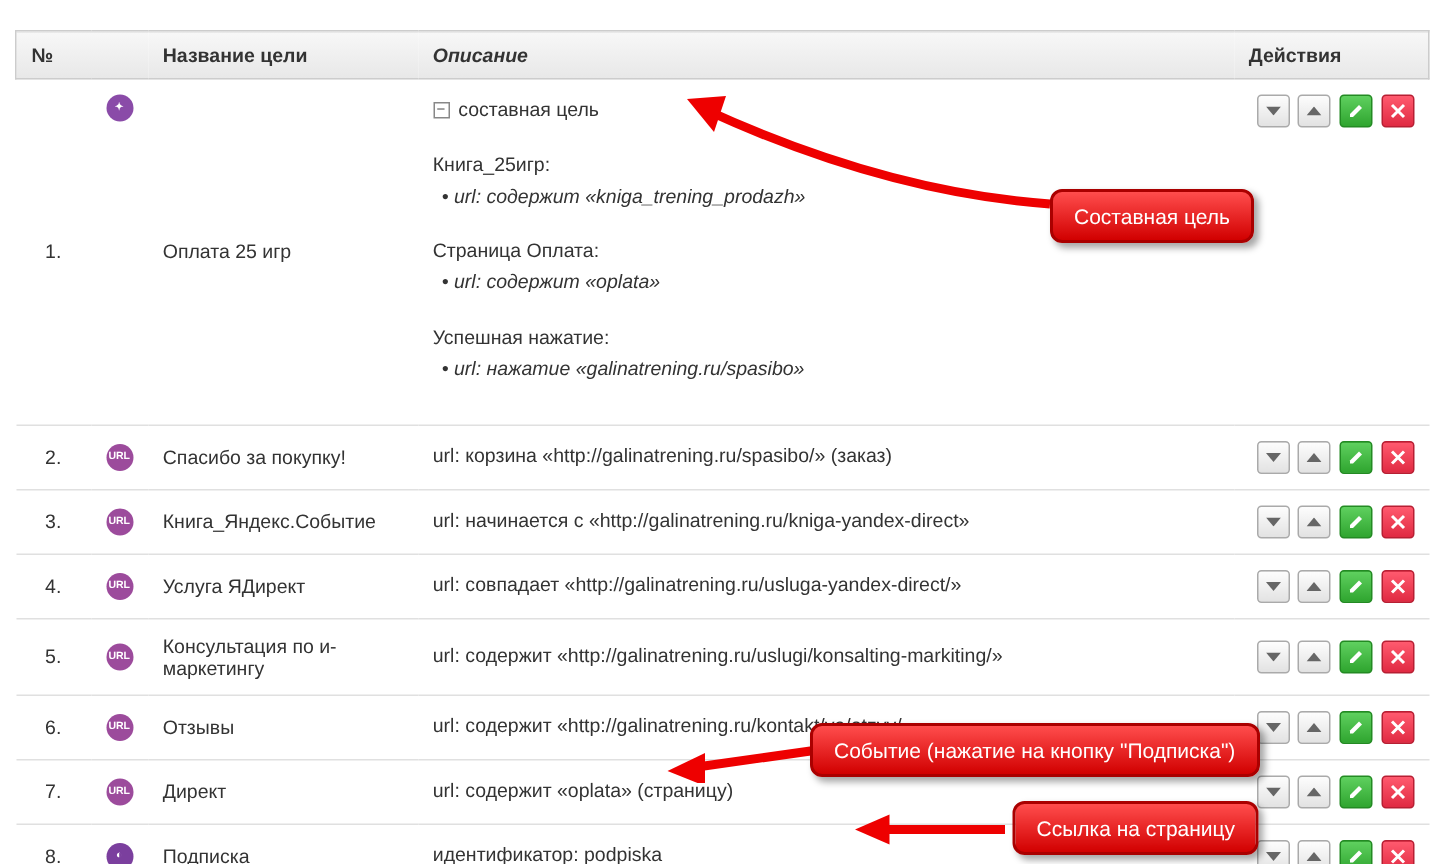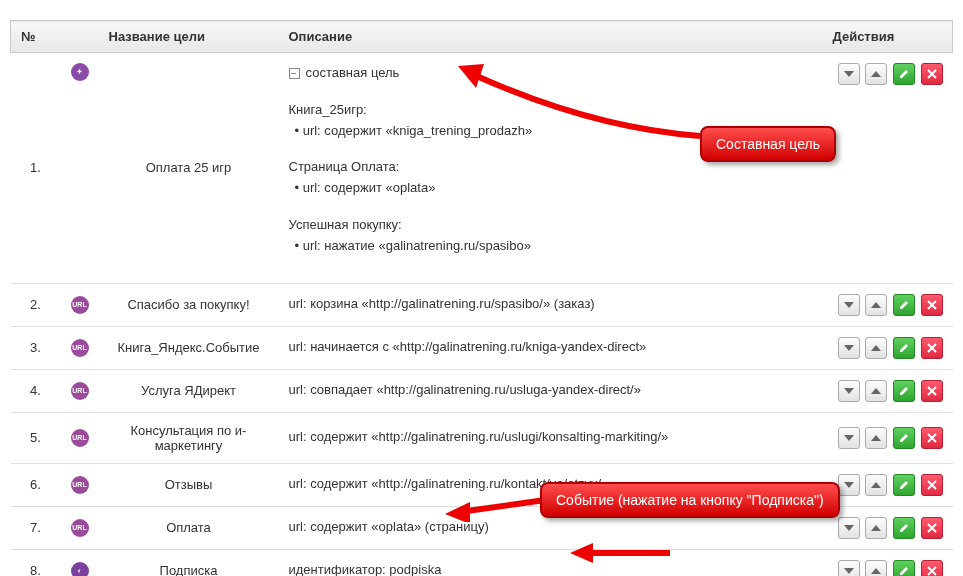--- a/index.html
+++ b/index.html
@@ -2,36 +2,36 @@
 <html><head>
   <meta charset="utf-8">
   <style>
     * { margin:0; padding:0; box-sizing:border-box; }
     body { font-family:Arial,sans-serif; font-size:13px; color:#333; padding:20px 10px; background:#fff; }
     .table { width:943px; border-collapse:collapse; }
     .header-row { background:linear-gradient(#f7f7f7,#e8e8e8); border:1px solid #ccc; }
     .header-row th { text-align:left; padding:8px 10px; font-weight:bold; font-size:13px; }
     .th-num { width:50px; text-align:center; }
     .th-name { width:180px; }
-    .th-desc { width:auto; }
+    .th-desc { width:auto;font-style:italic; }
     .th-act { width:120px; text-align:right; padding-right:20px; }
     .row td { padding:10px 10px; border-bottom:1px solid #e0e0e0; vertical-align:middle; }
     .row.first td { vertical-align:top; }
     .row.first .c-num, .row.first .c-name { vertical-align:middle; }
     .c-num { width:50px; text-align:center; }
     .c-icon { width:24px; }
-    .c-name { width:160px;text-align:center; }
+    .c-name { width:160px; }
     .c-desc { width:auto; line-height:1.6; }
     .c-act { width:130px; text-align:right; white-space:nowrap; }
     .goal-icon { display:inline-block; width:18px; height:18px; border-radius:50%; background:#9c4b9c; color:#fff; font-size:7px; text-align:center; line-height:18px; font-weight:bold; vertical-align:middle; }
     .goal-icon.composite { background:#8a4ba8; }
     .goal-icon.event { background:#7b3f9e; }
     .desc-block { margin-bottom:16px; }
     .desc-title { font-weight:normal; }
-    .desc-sub { padding-left:6px; }
+    .desc-sub { padding-left:6px;font-style:italic; }
     .tree-toggle { display:inline-block; width:11px; height:11px; border:1px solid #888; text-align:center; line-height:9px; font-size:10px; color:#555; margin-right:6px; background:#fff; vertical-align:middle; cursor:pointer; }
     .btn { display:inline-block; width:22px; height:22px; border:1px solid #aaa; border-radius:3px; vertical-align:middle; margin-left:2px; cursor:pointer; position:relative; background:linear-gradient(#fdfdfd,#e2e2e2); }
     .btn svg { position:absolute; top:50%; left:50%; transform:translate(-50%,-50%); }
     .btn.down svg, .btn.up svg { fill:#666; }
     .btn.edit { background:linear-gradient(#5fd05f,#2fa52f); border-color:#238a23; }
     .btn.delete { background:linear-gradient(#ff5a6e,#e02a42); border-color:#b71f33; }
     .btn.edit svg, .btn.delete svg { fill:#fff; }
     .annot { position:absolute; background:linear-gradient(#ff4d4d,#d10000); color:#fff; padding:8px 14px; border-radius:8px; border:2px solid #a00; box-shadow:3px 3px 5px rgba(0,0,0,.35); font-size:14px; font-weight:normal; white-space:nowrap; }
     .arrow { position:absolute; }
     .arrow-line { stroke:#e00; stroke-width:6; fill:none; }
@@ -60,21 +60,21 @@
             <div class="desc-block"><span class="tree-toggle">−</span><span>составная цель</span></div>
             <div class="desc-block">
               <div class="desc-title">Книга_25игр:</div>
               <div class="desc-sub">• url: содержит «kniga_trening_prodazh»</div>
             </div>
             <div class="desc-block">
               <div class="desc-title">Страница Оплата:</div>
               <div class="desc-sub">• url: содержит «oplata»</div>
             </div>
             <div class="desc-block">
-              <div class="desc-title">Успешная покупку:</div>
+              <div class="desc-title">Успешная нажатие:</div>
               <div class="desc-sub">• url: нажатие «galinatrening.ru/spasibo»</div>
             </div>
           </td>
     <td class="c-act">
   <span class="btn down"><svg width="10" height="6">
                 <polygon points="0,0 10,0 5,6"></polygon>
               </svg></span>
   <span class="btn up"><svg width="10" height="6">
                 <polygon points="0,6 10,6 5,0"></polygon>
               </svg></span>
@@ -176,21 +176,21 @@
   <span class="btn edit"><svg width="12" height="12">
                 <path d="M2 10 L2 8 L8 2 L10 4 L4 10 Z"></path>
               </svg></span>
   <span class="btn delete"><svg width="10" height="10">
                 <path d="M1 1 L9 9 M9 1 L1 9" stroke="#fff" stroke-width="2"></path>
               </svg></span></td>
         </tr>
         <tr class="row">
     <td class="c-num">7.</td>
     <td class="c-icon"><span class="goal-icon ">URL</span></td>
-    <td class="c-name">Оплата</td>
+    <td class="c-name">Директ</td>
     <td class="c-desc"><span>url: содержит «oplata» (страницу)</span></td>
     <td class="c-act">
   <span class="btn down"><svg width="10" height="6">
                 <polygon points="0,0 10,0 5,6"></polygon>
               </svg></span>
   <span class="btn up"><svg width="10" height="6">
                 <polygon points="0,6 10,6 5,0"></polygon>
               </svg></span>
   <span class="btn edit"><svg width="12" height="12">
                 <path d="M2 10 L2 8 L8 2 L10 4 L4 10 Z"></path>
@@ -230,13 +230,14 @@
 <svg class="arrow" style="left:430px; top:462px;" width="110" height="40">
   <path class="arrow-line" d="M105 18 L 20 30"></path>
   <polygon class="arrow-head" points="5,32 30,20 30,42"></polygon>
 </svg>
 <div class="annot" style="left:530px; top:462px;">Событие (нажатие на кнопку "Подписка")</div>
 
 <svg class="arrow" style="left:555px; top:520px;" width="110" height="30">
   <path class="arrow-line" d="M105 13 L 20 13"></path>
   <polygon class="arrow-head" points="5,13 28,3 28,23"></polygon>
 </svg>
+<div class="annot" style="left:665px; top:514px;">Ссылка на страницу</div>
 </div>
 
 </body></html>

